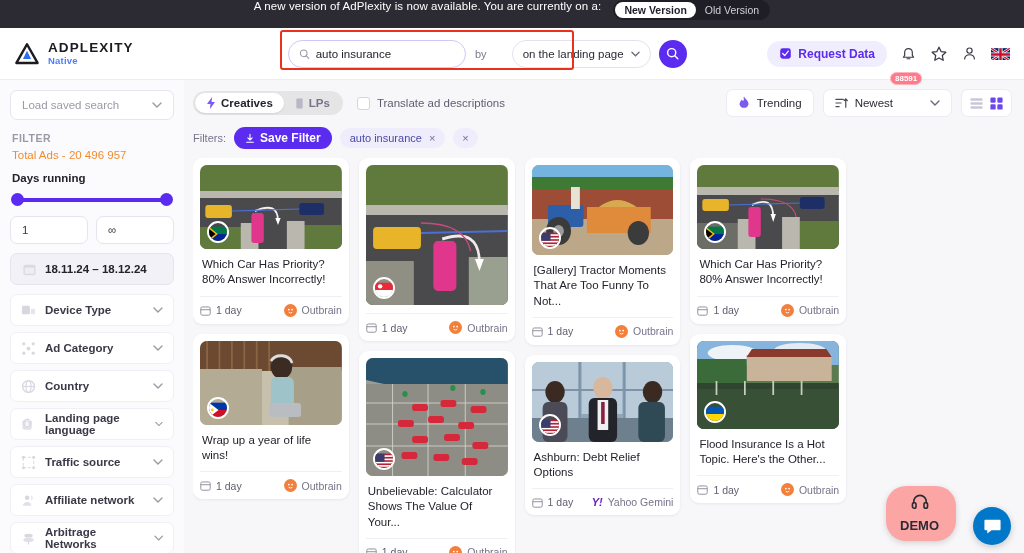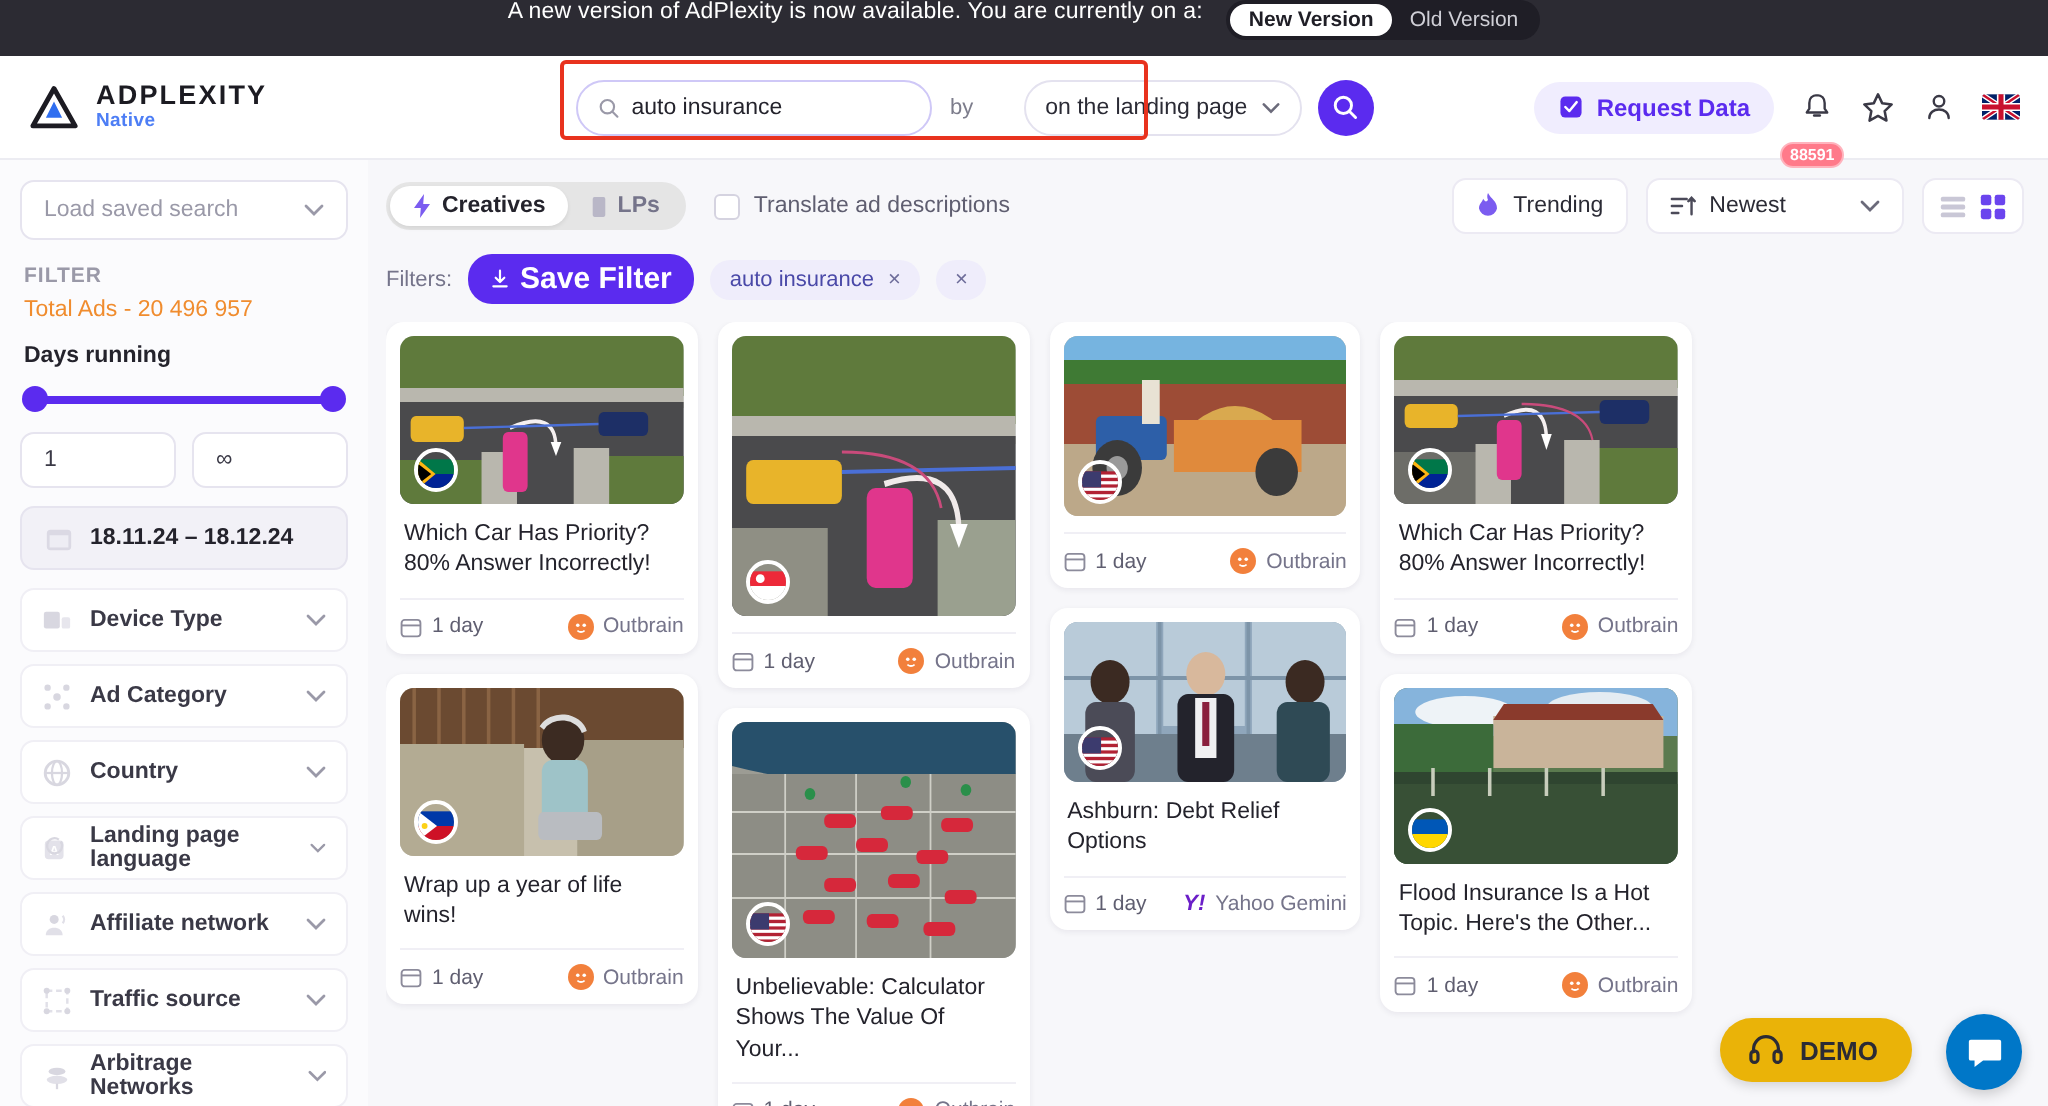--- a/index.html
+++ b/index.html
@@ -150,21 +150,21 @@
   }
   .view-toggle {
     height: 28px; border: 1px solid #eceaf3; border-radius: 7px; background: #fff;
     display: flex; align-items: center; gap: 5px; padding: 0 7px; cursor: pointer;
   }
 
   .filters-row { display: flex; align-items: center; gap: 8px; margin-top: 10px; }
   .filters-label { font-size: 11px; color: #75748a; }
   .save-filter {
     display: flex; align-items: center; gap: 5px; background: #5b2bef; color: #fff;
-    font-size: 15px; font-weight: 700; border-radius: 12px; padding: 4px 11px; cursor: pointer;
+    font-size: 12px; font-weight: 700; border-radius: 12px; padding: 4px 11px; cursor: pointer;
   }
   .chip {
     display: flex; align-items: center; gap: 7px; background: #efedfb; color: #4a49a8;
     font-size: 11px; border-radius: 12px; padding: 4px 10px; cursor: pointer;
   }
   .chip .x { color: #6e6d9a; font-size: 11px; }
   .chip-x-only { background: #efedfb; border-radius: 12px; padding: 4px 9px; color: #6e6d9a;
     font-size: 11px; cursor: pointer; }
 
   
@@ -197,23 +197,23 @@
   .net { display: flex; align-items: center; gap: 5px; font-size: 10.5px; color: #75748a; }
   .net-dot {
     width: 13px; height: 13px; border-radius: 50%; background: #f2803c;
     display: flex; align-items: center; justify-content: center;
   }
   .net.yahoo { color: #75748a; }
   .yahoo-mark { color: #6b1fc8; font-weight: 800; font-size: 11px; font-style: italic; }
 
   
   .demo-btn {
-    position: absolute; right: 68px; bottom: 12px; background: #eab308; color: #2b2b35;
+    position: absolute; right: 68px; bottom: 12px; background: #fca5a5; color: #2b2b35;
     border-radius: 20px; padding: 8px 17px 8px 14px; display: flex; align-items: center; gap: 8px;
-    font-size: 13px; font-weight: 700; cursor: pointer; box-shadow: 0 2px 6px rgba(0,0,0,.15);
+    font-size: 13px; font-weight: 700; cursor: pointer; box-shadow: 0 2px 6px rgba(0,0,0,.15); flex-direction: column;
   }
   .chat-btn {
     position: absolute; right: 13px; bottom: 8px; width: 38px; height: 38px; border-radius: 50%;
     background: #0077c8; display: flex; align-items: center; justify-content: center;
     cursor: pointer; box-shadow: 0 2px 7px rgba(0,0,0,.2);
   }
   .float-layer { position: absolute; inset: 0; pointer-events: none; }
   .float-layer > * { pointer-events: auto; }
   .page-wrap { position: relative; width: 1024px; height: 553px; }
 </style>
@@ -378,38 +378,38 @@
             <text x="4" y="11" font-size="7" fill="#fff" font-family="sans-serif">A</text>
             <path d="M10 4 a4 4 0 1 1 -1 -1" fill="none" stroke="#b9b7c7" stroke-width="1.2"></path>
           </svg>
           <span>Landing page language</span>
           <svg class="chev" width="10" height="6" viewBox="0 0 10 6">
             <path d="M1 1 L5 5 L9 1" fill="none" stroke="#9a99a8" stroke-width="1.4" stroke-linecap="round"></path>
           </svg>
         </div>
         <div class="filt-row">
           <svg class="filt-ico" viewBox="0 0 16 16">
-            <circle cx="6.5" cy="5" r="2.4" fill="#b9b7c7"></circle>
-            <path d="M2 13.5 c0 -2.6 2 -4 4.5 -4 s4.5 1.4 4.5 4" fill="#c9c7d6"></path>
-            <path d="M11 3 a3 3 0 0 1 0 4" fill="none" stroke="#c9c7d6" stroke-width="1.2"></path>
-          </svg>
-          <span>Affiliate network</span>
-          <svg class="chev" width="10" height="6" viewBox="0 0 10 6">
-            <path d="M1 1 L5 5 L9 1" fill="none" stroke="#9a99a8" stroke-width="1.4" stroke-linecap="round"></path>
-          </svg>
-        </div>
-        <div class="filt-row">
-          <svg class="filt-ico" viewBox="0 0 16 16">
             <rect x="2.5" y="2.5" width="11" height="11" fill="none" stroke="#c9c7d6" stroke-width="1.3" stroke-dasharray="3 2"></rect>
             <circle cx="2.5" cy="2.5" r="1.6" fill="#b9b7c7"></circle>
               <circle cx="13.5" cy="2.5" r="1.6" fill="#b9b7c7"></circle>
             <circle cx="2.5" cy="13.5" r="1.6" fill="#b9b7c7"></circle>
               <circle cx="13.5" cy="13.5" r="1.6" fill="#b9b7c7"></circle>
           </svg>
           <span>Traffic source</span>
+          <svg class="chev" width="10" height="6" viewBox="0 0 10 6">
+            <path d="M1 1 L5 5 L9 1" fill="none" stroke="#9a99a8" stroke-width="1.4" stroke-linecap="round"></path>
+          </svg>
+        </div>
+        <div class="filt-row">
+          <svg class="filt-ico" viewBox="0 0 16 16">
+            <circle cx="6.5" cy="5" r="2.4" fill="#b9b7c7"></circle>
+            <path d="M2 13.5 c0 -2.6 2 -4 4.5 -4 s4.5 1.4 4.5 4" fill="#c9c7d6"></path>
+            <path d="M11 3 a3 3 0 0 1 0 4" fill="none" stroke="#c9c7d6" stroke-width="1.2"></path>
+          </svg>
+          <span>Affiliate network</span>
           <svg class="chev" width="10" height="6" viewBox="0 0 10 6">
             <path d="M1 1 L5 5 L9 1" fill="none" stroke="#9a99a8" stroke-width="1.4" stroke-linecap="round"></path>
           </svg>
         </div>
         <div class="filt-row">
           <svg class="filt-ico" viewBox="0 0 16 16">
             <ellipse cx="8" cy="5" rx="4.5" ry="2" fill="#b9b7c7"></ellipse>
             <ellipse cx="8" cy="9.5" rx="5.5" ry="2.2" fill="#c9c7d6"></ellipse>
             <rect x="7.4" y="11.5" width="1.2" height="3" fill="#b9b7c7"></rect>
           </svg>
@@ -727,20 +727,21 @@
                 <g fill="#fff">
                     <rect y="2.2" width="30" height="2.2"></rect>
                     <rect y="6.7" width="30" height="2.2"></rect>
                     <rect y="11.1" width="30" height="2.2"></rect>
                     <rect y="15.6" width="30" height="2.2"></rect>
                   </g>
                 <rect width="13" height="11" fill="#3c3b6e"></rect>
               </svg>
             </span>
           </div>
+          <div class="card-title">[Gallery] Tractor Moments That Are Too Funny To Not...</div>
           <div class="card-foot">
             <span class="days">
               <svg width="11" height="11" viewBox="0 0 14 14">
                 <rect x="1" y="2.5" width="12" height="10.5" rx="2" fill="none" stroke="#8c8b9b" stroke-width="1.2"></rect>
                 <path d="M1 6 H13" stroke="#8c8b9b" stroke-width="1.2"></path>
               </svg>
               <span>1 day</span>
             </span>
             <span class="net">
               <span class="net-dot">

